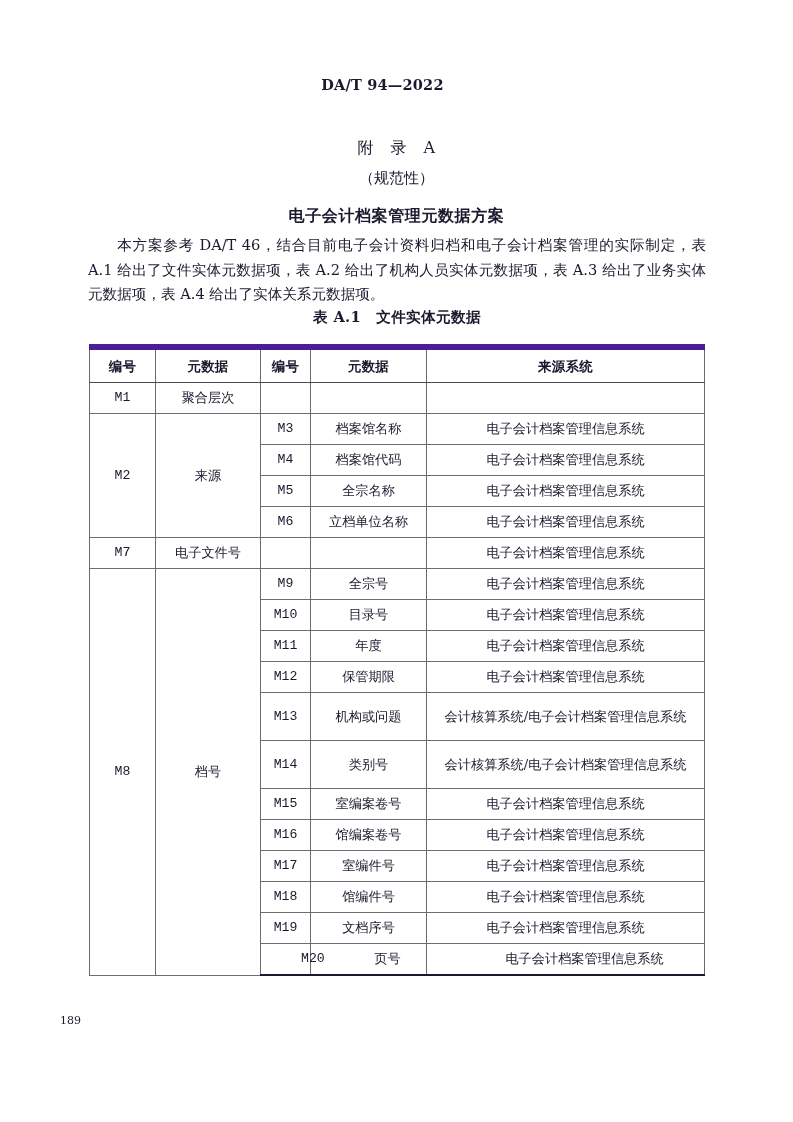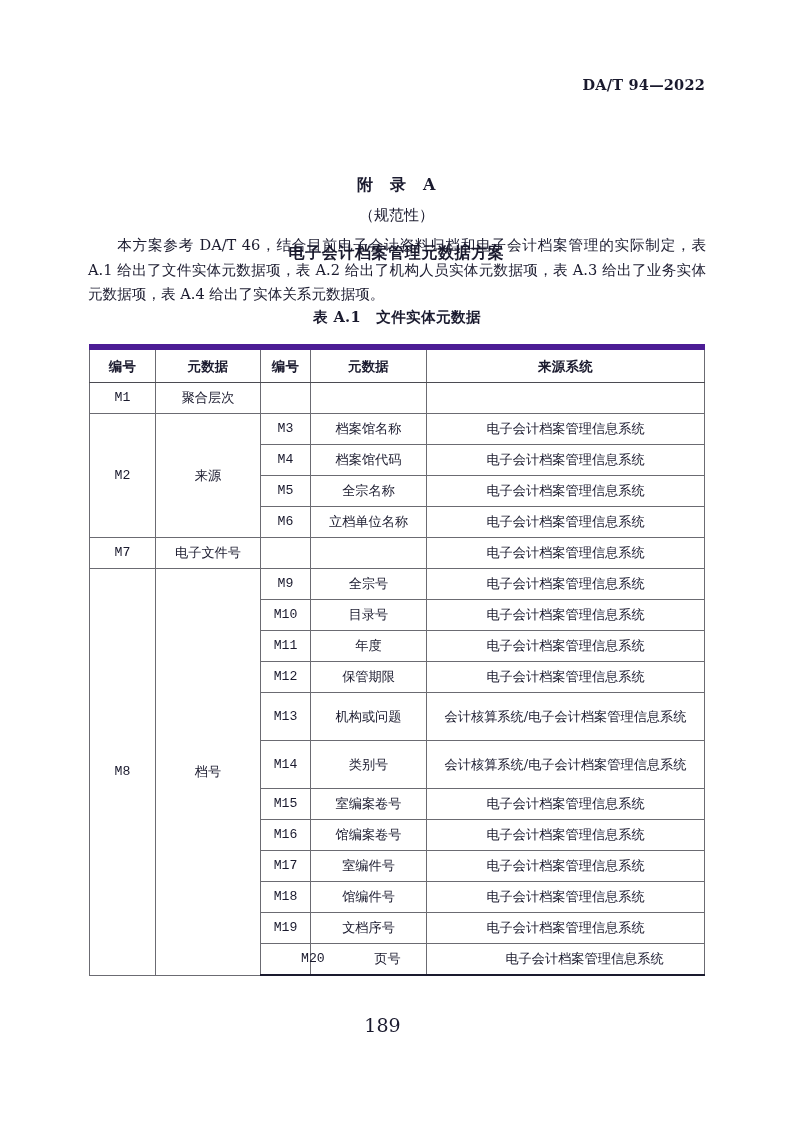--- a/index.html
+++ b/index.html
@@ -24,43 +24,42 @@
     box-sizing: border-box;
   }
 
   
   .running-header {
     position: absolute;
     top: 76px;
     left: 60px;
     right: 88px;
     height: 22px;
-    text-align: right;
+    text-align: center;
     font-size: 14.5px;
     letter-spacing: 0.2px;
     font-weight: 700;
     color: #1a1a2e;
   }
   .running-header .std-code { font-weight: 700; }
 
   
   .annex-block {
     position: absolute;
     top: 136px;
     left: 88px;
     right: 88px;
     text-align: center;
   }
   .annex-title {
     font-size: 16px;
-    font-weight: 700;
+    font-weight: 400;
     letter-spacing: 0.5px;
     line-height: 24px;
     margin-bottom: 6px;
-    margin-top: 37px;
   }
   .annex-kind {
     font-size: 15px;
     font-weight: 400;
     line-height: 24px;
     margin-bottom: 13px;
   }
   .annex-name {
     font-size: 16px;
     font-weight: 700;
@@ -137,22 +136,22 @@
   
   table.meta-table tr.head-row th { border-top: 6px solid #4c1d95; border-bottom: 1px solid #4b4b52; }
   table.meta-table tr.last-row td { border-bottom: 2px solid #1a1a2e; padding-left: 40px; }
 
   
   .page-number {
     position: absolute;
     top: 1014px;
     left: 60px;
     right: 88px;
-    text-align: center;
-    font-size: 19px;
+    text-align: left;
+    font-size: 11px;
     color: #1a1a2e;
   }
 </style>
 </head>
 <body>
 
 <div class="page">
 
   <div class="running-header">
     <span class="std-code">DA/T 94—2022</span>

